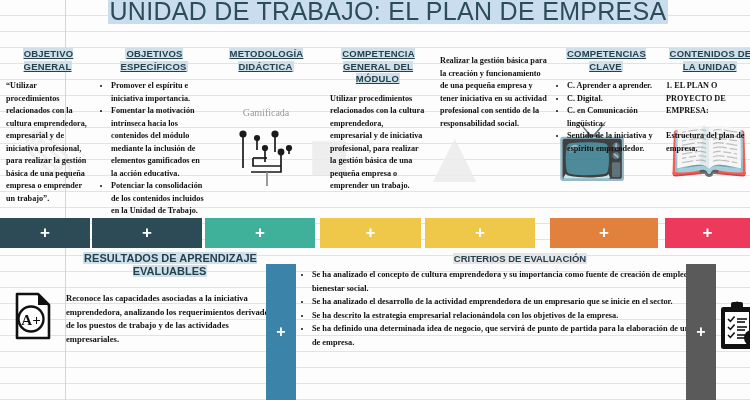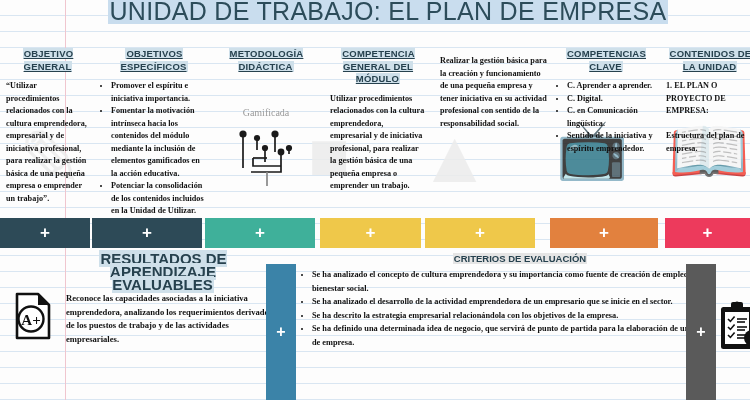--- a/index.html
+++ b/index.html
@@ -87,22 +87,22 @@
     position:absolute;top:0;height:30px;
     display:flex;align-items:center;justify-content:center;
   }
   .plusbox .pl{
     color:#fff;font-size:17px;font-weight:bold;line-height:1;
     transform:translateY(-1px);
   }
 
   
   #ra-head{
-    position:absolute;left:63px;top:252px;width:200px;text-align:center;
-    font-weight:bold;font-size:15px;color:#26414e;line-height:13px;
+    position:absolute;left:70px;top:252px;width:200px;text-align:center;
+    font-weight:bold;font-size:11px;color:#26414e;line-height:13px;
   }
   #ra-head span{background:#cfe0ea;padding:0 1px;}
   #ra-body{
     position:absolute;left:66px;top:292px;width:210px;
     font-family:"Liberation Serif",serif;font-weight:bold;
     font-size:8.6px;line-height:13.5px;color:#111;
   }
   #apluswrap{position:absolute;left:14px;top:292px;}
 
   #ce-head{
@@ -147,21 +147,21 @@
       <p>“Utilizar procedimientos relacionados con la cultura emprendedora, empresarial y de iniciativa profesional, para realizar la gestión básica de una pequeña empresa o emprender un trabajo”.</p>
     </div>
   </div>
 
   <div class="col c1">
     <div class="col-head"><span>OBJETIVOS ESPECÍFICOS</span></div>
     <div class="col-body">
       <ul>
         <li>Promover el espíritu e iniciativa importancia.</li>
         <li>Fomentar la motivación intrínseca hacia los contenidos del módulo mediante la inclusión de elementos gamificados en la acción educativa.</li>
-        <li>Potenciar la consolidación de los contenidos incluidos en la Unidad de Utilizar.</li>
+        <li>Potenciar la consolidación de los contenidos incluidos en la Unidad de Trabajo.</li>
       </ul>
     </div>
   </div>
 
   <div class="col c2">
     <div class="col-head"><span>METODOLOGÍA DIDÁCTICA</span></div>
     <div class="col-body">
       <div class="gamificada">Gamificada</div>
       <svg id="network-icon" width="66" height="60" viewBox="0 0 66 60">
         <g stroke="#1a1a1a" stroke-width="1.7" fill="none">

